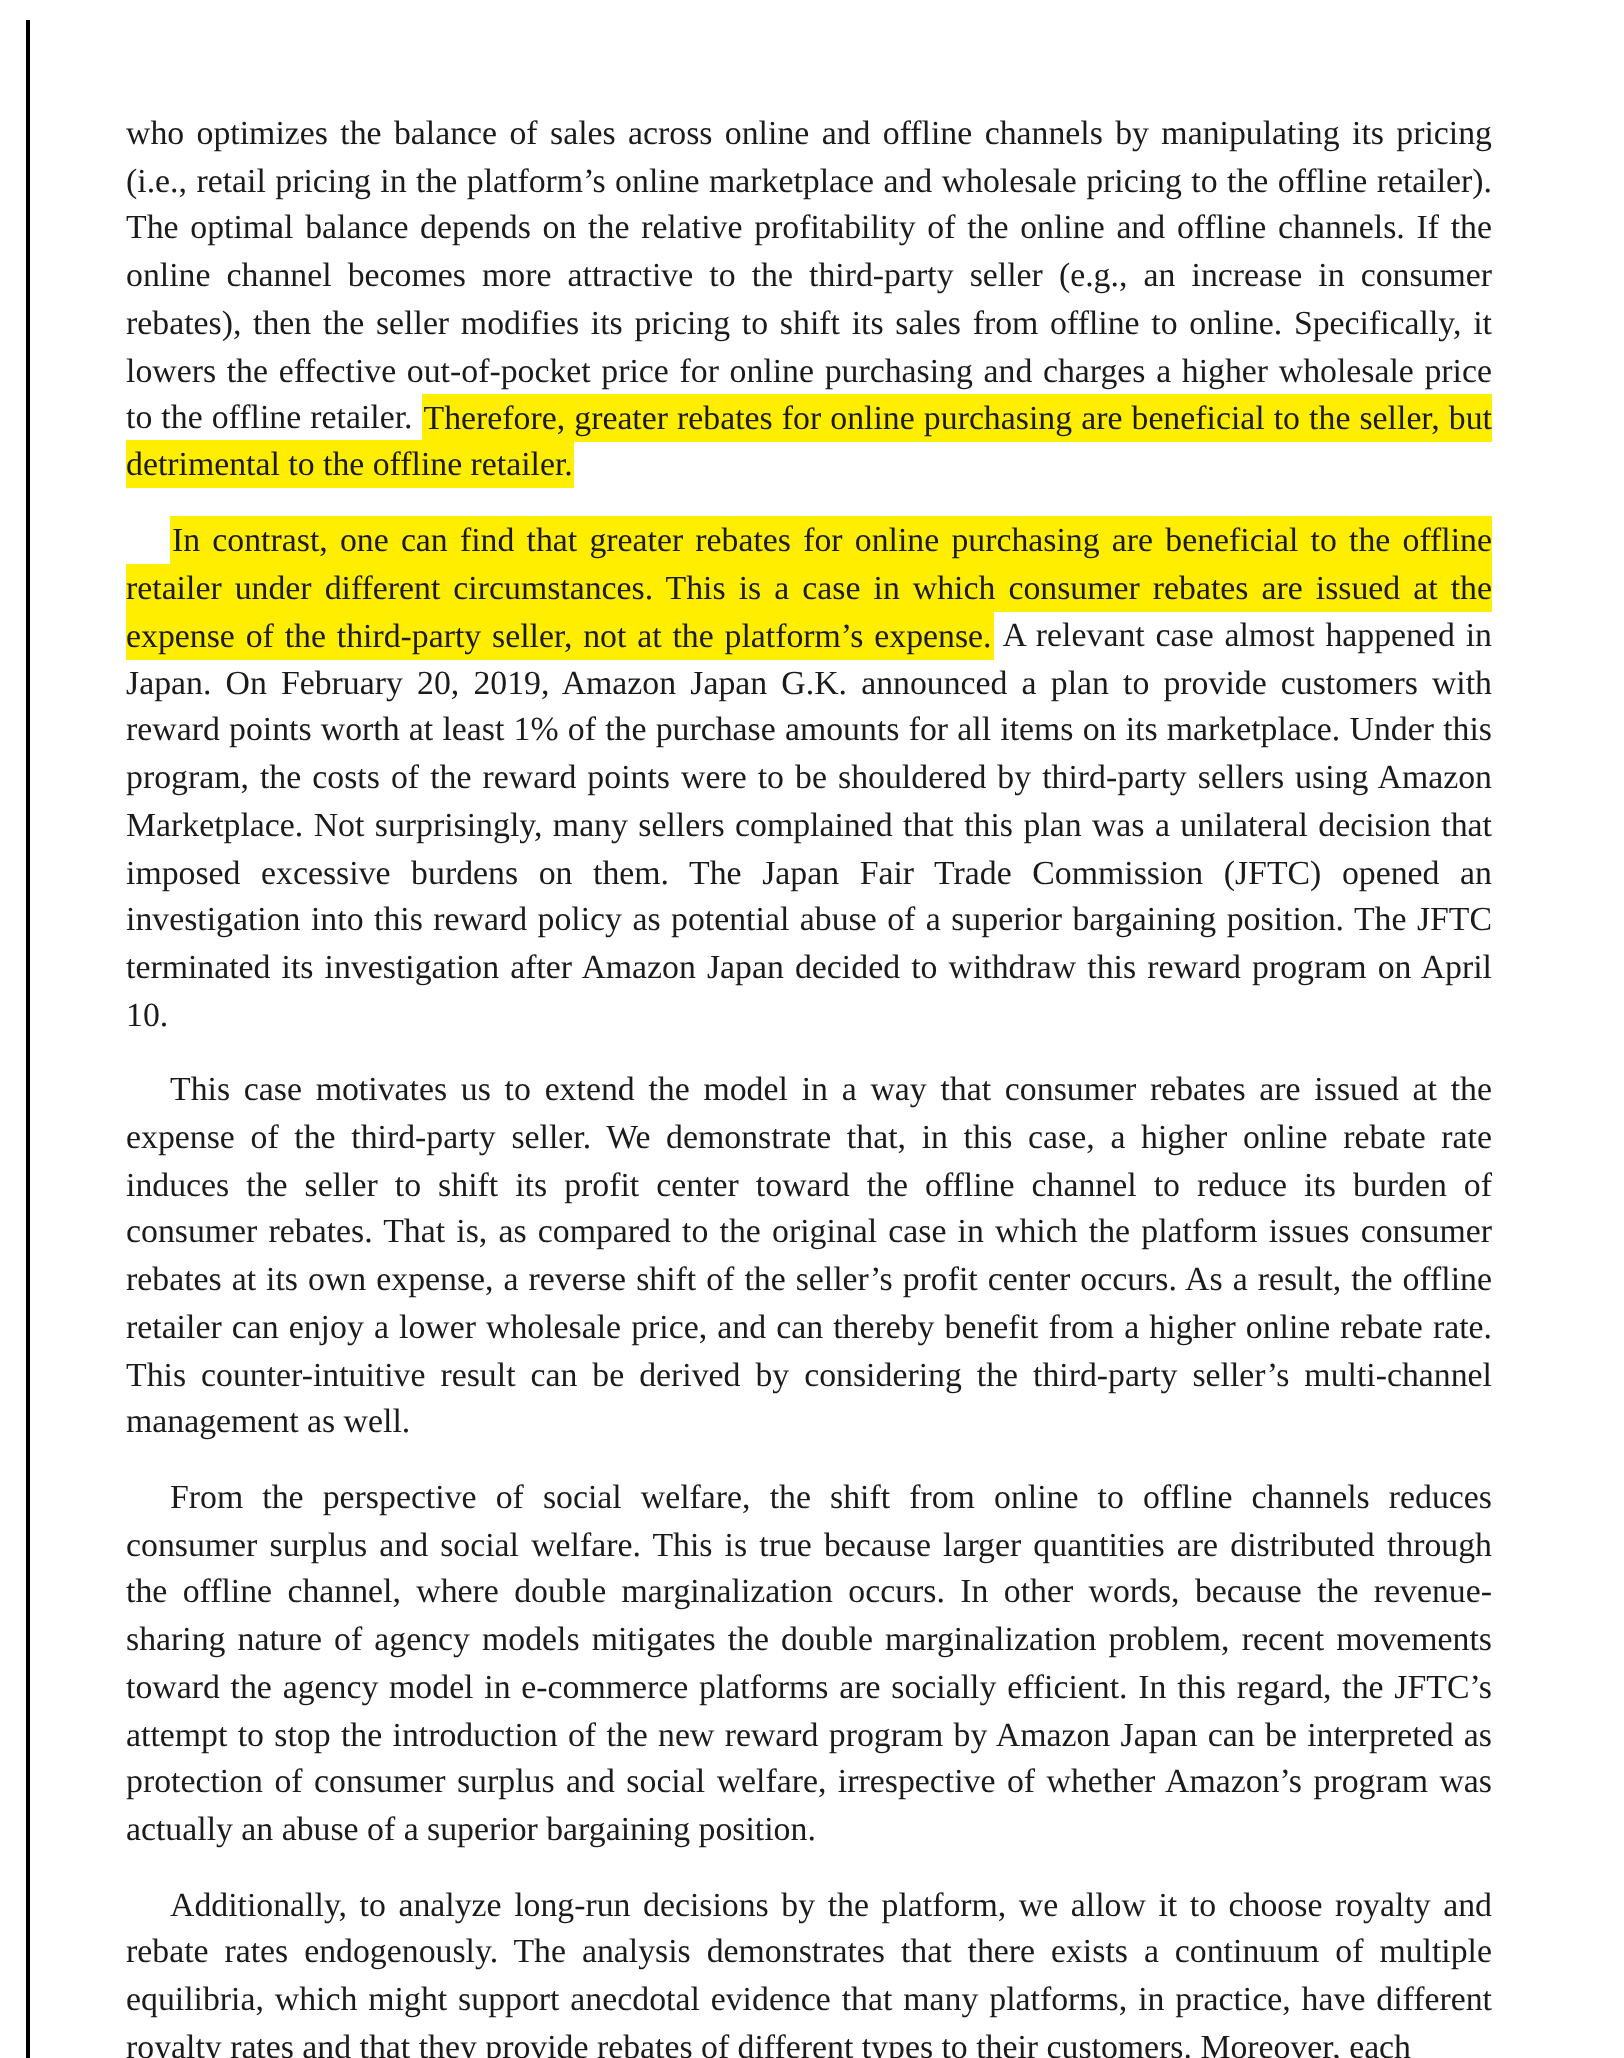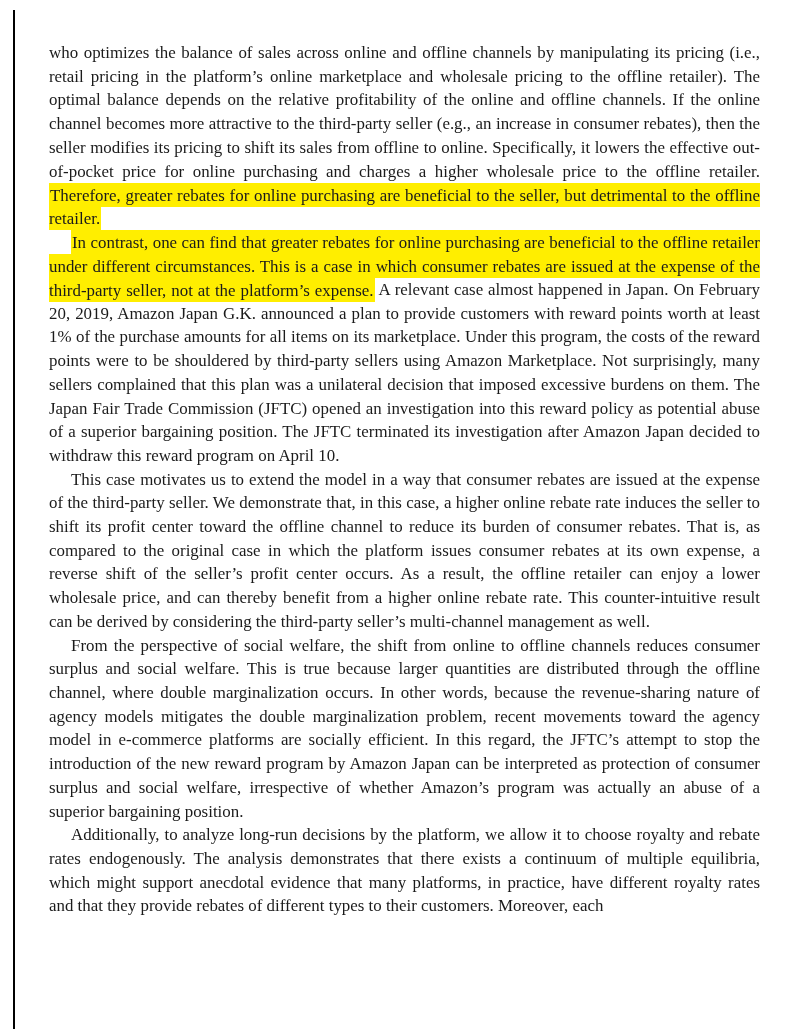--- a/index.html
+++ b/index.html
@@ -27,21 +27,21 @@
     left: 49px;
     top: 41px;
     width: 711px;
     font-family: "Liberation Serif", "DejaVu Serif", serif;
     font-size: 16.9px;
     line-height: 23.7px;
     color: #1b1b1b;
     text-align: justify;
   }
   .text-block p {
-    margin: 0;
+    margin: 14px;
     padding: 0;
     text-indent: 22px;
   }
   .text-block p.no-indent {
     text-indent: 0;
   }
   .text-block mark {
     color: inherit;
     padding: 2.5px 1px;
   }

